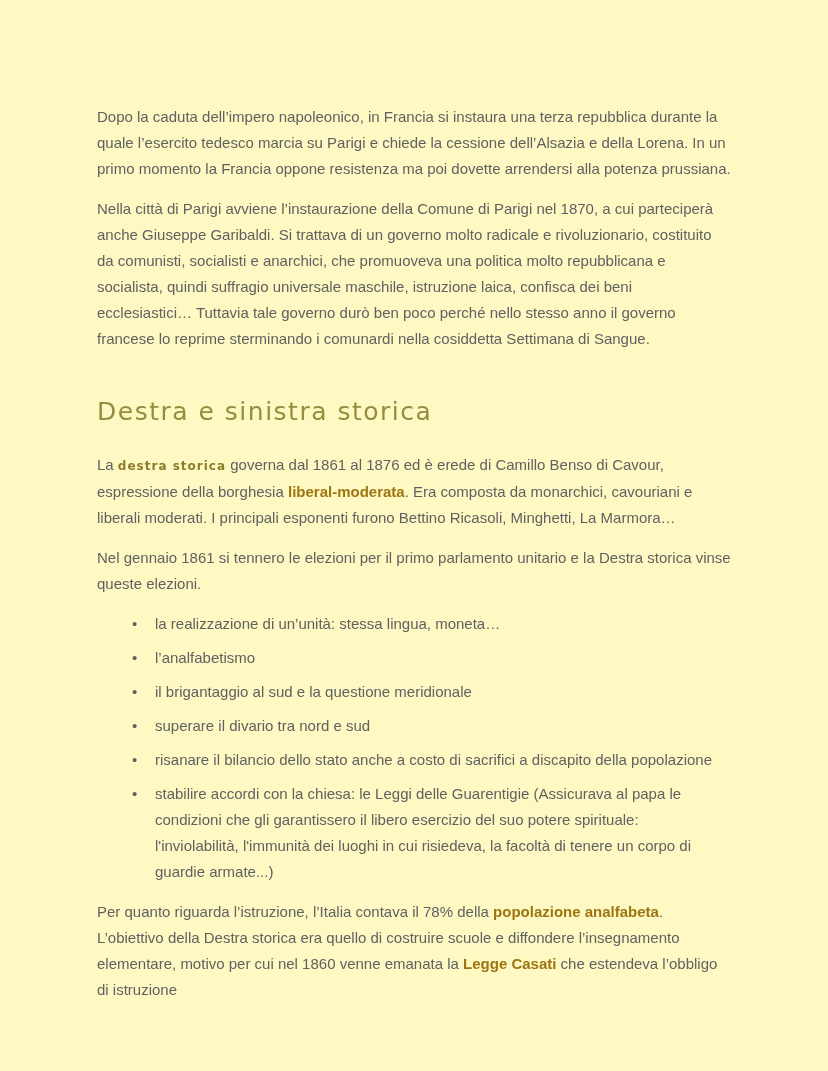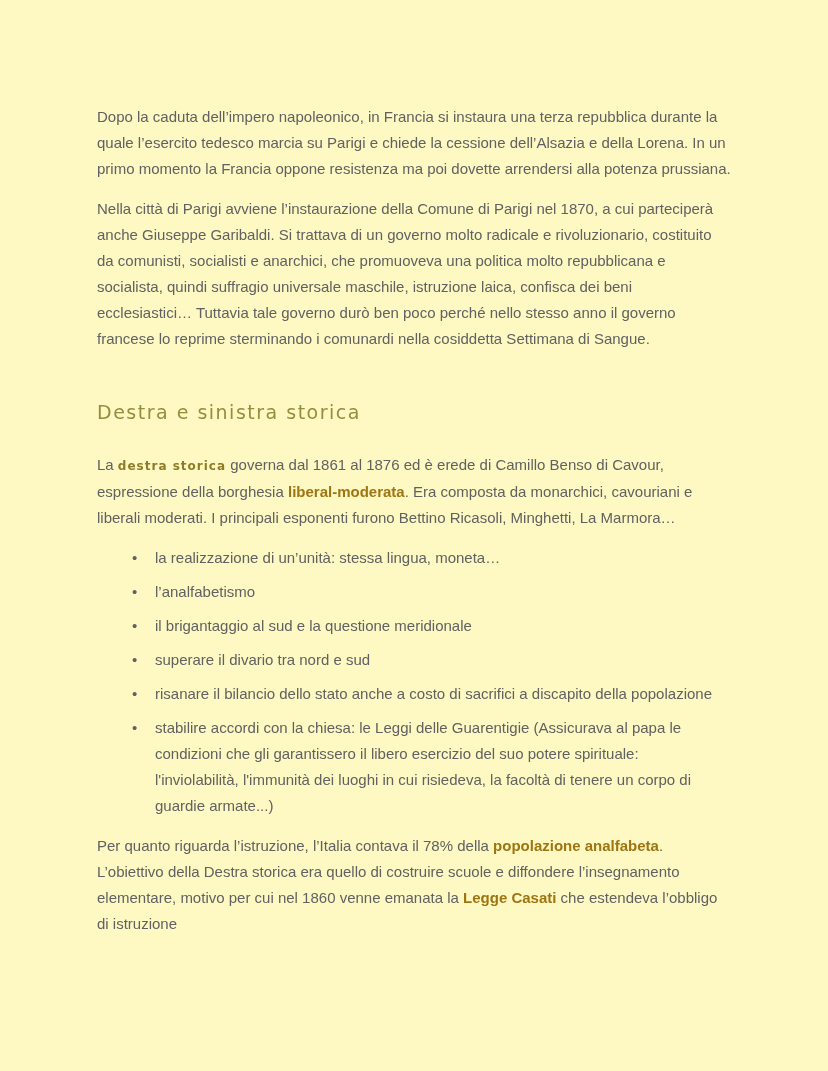--- a/index.html
+++ b/index.html
@@ -23,21 +23,21 @@
     padding-top: 104px;
     color: #616161;
     font-size: 15px;
     line-height: 26px;
   }
   p.body-par {
     margin: 0 0 14px 0;
   }
   h1.doc-heading {
     margin: 46px 0 26px 0;
-    font-size: 19px;
+    font-size: 25px;
     line-height: 28px;
     font-weight: 400;
     color: #948e3e;
     letter-spacing: 1.5px;
     font-family: "DejaVu Sans", sans-serif;
   }
   .hand-bold {
     color: #8d7c2a;
     font-weight: 700;
     font-size: 12px;
@@ -73,20 +73,21 @@
   <div class="content">
 
     <p class="body-par">Dopo la caduta dell’impero napoleonico, in Francia si instaura una terza repubblica durante la quale l’esercito tedesco marcia su Parigi e chiede la cessione dell’Alsazia e della Lorena. In un primo momento la Francia oppone resistenza ma poi dovette arrendersi alla potenza prussiana.</p>
 
     <p class="body-par">Nella città di Parigi avviene l’instaurazione della Comune di Parigi nel 1870, a cui parteciperà anche Giuseppe Garibaldi. Si trattava di un governo molto radicale e rivoluzionario, costituito da comunisti, socialisti e anarchici, che promuoveva una politica molto repubblicana e socialista, quindi suffragio universale maschile, istruzione laica, confisca dei beni ecclesiastici… Tuttavia tale governo durò ben poco perché nello stesso anno il governo francese lo reprime sterminando i comunardi nella cosiddetta Settimana di Sangue.</p>
 
     <h1 class="doc-heading">Destra e sinistra storica</h1>
 
     <p class="body-par"><span>La </span><span class="hand-bold">destra storica</span><span> governa dal 1861 al 1876 ed è erede di Camillo Benso di Cavour, espressione della borghesia </span><span class="gold-bold">liberal-moderata</span><span>. Era composta da monarchici, cavouriani e liberali moderati. I principali esponenti furono Bettino Ricasoli, Minghetti, La Marmora…</span></p>
 
+    <p class="body-par">Nel gennaio 1861 si tennero le elezioni per il primo parlamento unitario e la Destra storica vinse queste elezioni.</p>
 
 
     <ul class="bullets">
       <li>la realizzazione di un’unità: stessa lingua, moneta…</li>
       <li>l’analfabetismo</li>
       <li>il brigantaggio al sud e la questione meridionale</li>
       <li>superare il divario tra nord e sud</li>
       <li>risanare il bilancio dello stato anche a costo di sacrifici a discapito della popolazione</li>
       <li>stabilire accordi con la chiesa: le Leggi delle Guarentigie (Assicurava al papa le condizioni che gli garantissero il libero esercizio del suo potere spirituale: l'inviolabilità, l'immunità dei luoghi in cui risiedeva, la facoltà di tenere un corpo di guardie armate...)</li>
     </ul>

